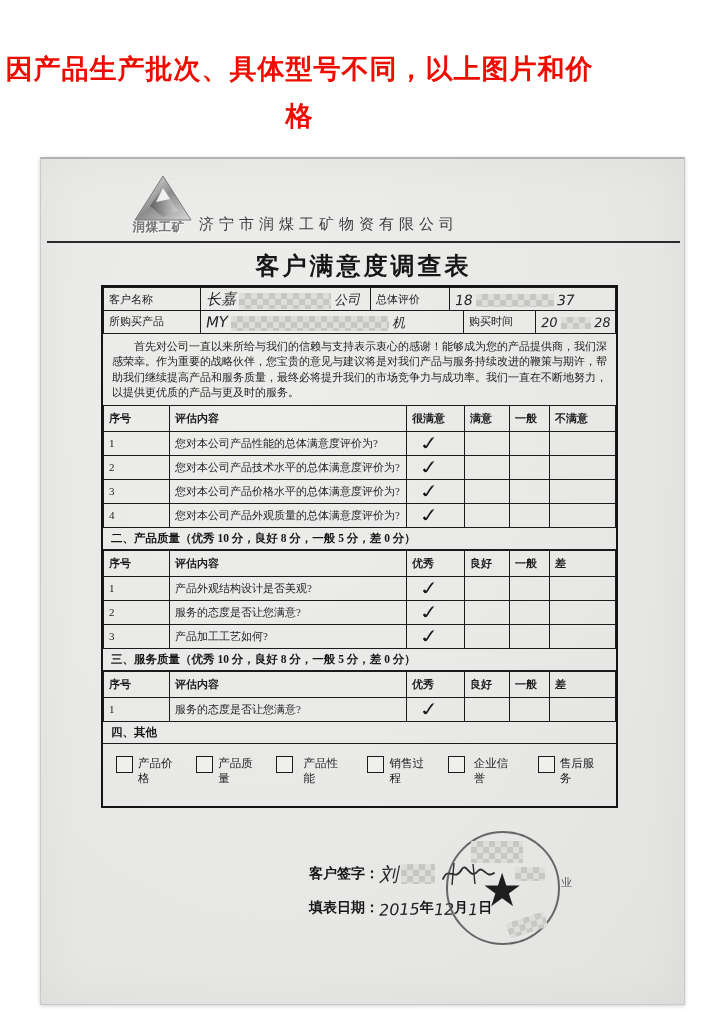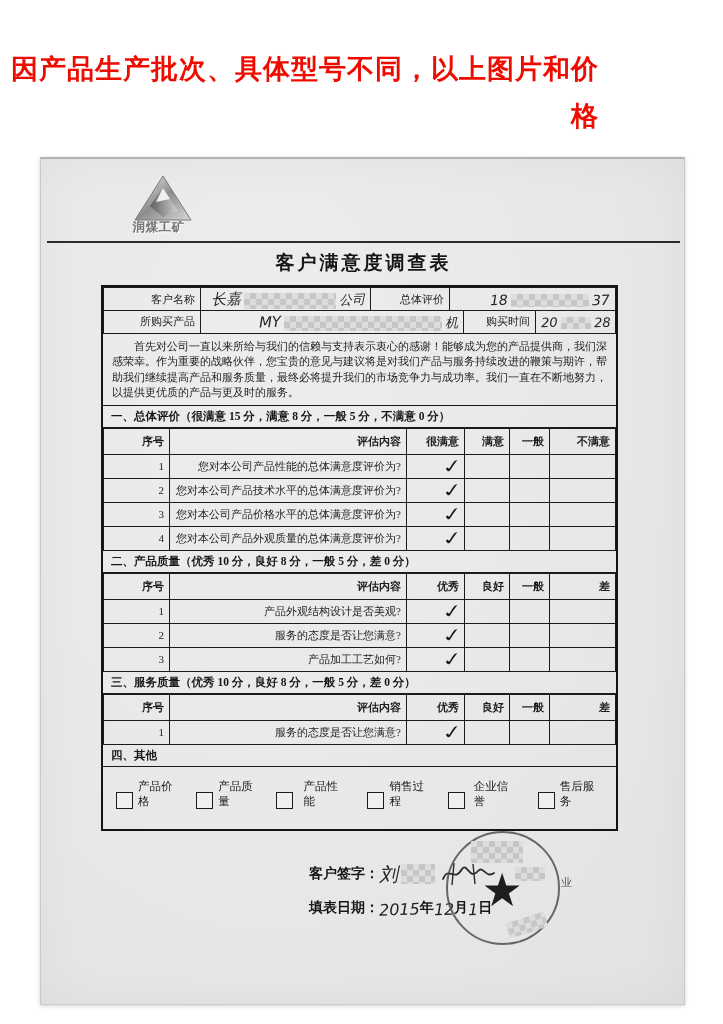--- a/index.html
+++ b/index.html
@@ -3,21 +3,21 @@
 <meta charset="utf-8">
 <style>
   html,body{margin:0;padding:0;}
   body{
     width:723px;height:1024px;position:relative;background:#ffffff;
     font-family:"Liberation Serif","DejaVu Serif",serif;
     overflow:hidden;
   }
   
   .notice{
-    position:absolute;top:46px;left:0;width:599px;text-align:right;
+    position:absolute;top:46px;left:0;width:599px;text-align:center;
     font-family:"Liberation Sans","DejaVu Sans",sans-serif;
     font-weight:700;font-size:27px;line-height:47px;letter-spacing:1px;
     color:#ee0b00;
   }
   
   .scan{
     position:absolute;left:40px;top:157px;width:645px;height:848px;
     background:radial-gradient(ellipse at 35% 25%, #ededec 0%, #e8e8e7 55%, #e2e2e1 100%);
     border:1px solid #c9c9c9;border-top:2px solid #b3b3b3;
     box-shadow:0 1px 4px rgba(0,0,0,.18), inset 0 0 50px rgba(0,0,0,.04);
@@ -32,28 +32,28 @@
   }
   .company-name{
     position:absolute;left:158px;top:56px;
     font-size:15px;letter-spacing:5px;color:#3c3c3c;font-weight:500;
   }
   .letter-divider{
     position:absolute;left:6px;top:82px;width:633px;height:2px;background:#2b2b2b;
   }
   .form-title{
     position:absolute;left:0;top:91px;width:645px;text-align:center;
-    font-size:19px;font-weight:700;letter-spacing:3px;color:#161616;
+    font-size:24px;font-weight:700;letter-spacing:3px;color:#161616;
   }
   
   .form-box{
     position:absolute;left:60px;top:126px;width:517px;
     border:2px solid #141414;box-sizing:border-box;color:#1d1d1d;
   }
-  table{border-collapse:collapse;width:100%;table-layout:fixed;text-align:right;}
+  table{border-collapse:collapse;width:100%;table-layout:fixed;}
   td{
     border:1.5px solid #1b1b1b;font-size:11px;padding:1px 5px;
     vertical-align:middle;overflow:hidden;white-space:nowrap;
   }
   .info-tbl td{height:20px;}
   .lbl{color:#1d1d1d;}
   .intro{
     padding:5px 9px 4px 9px;font-size:11px;line-height:15.5px;color:#222;
     text-indent:2em;white-space:normal;
   }
@@ -63,21 +63,21 @@
   }
   .rt td{height:21px;}
   .rt .hdr td{font-weight:700;height:23px;margin-top:26px;}
   .check{
     display:inline-block;font-family:"DejaVu Sans",sans-serif;font-size:17px;
     font-weight:700;color:#181818;transform:rotate(-12deg) scaleX(1.45);
     margin-left:10px;
   }
   .other-q{padding:6px 9px 2px 9px;font-size:11px;white-space:normal;color:#1d1d1d;}
   .cb-row{padding:12px 12px 20px 13px;display:flex;align-items:center;}
-  .cb-item{display:flex;align-items:flex-end;margin-right:14px;}
+  .cb-item{display:flex;align-items:flex-start;margin-right:14px;}
   .cbx{
     display:inline-block;width:15px;height:15px;border:1.6px solid #1c1c1c;
     background:#efefee;margin-right:5px;flex:0 0 auto;
   }
   .cb-item span.cb-lab{font-size:11.5px;color:#1b1b1b;}
   
   .hw{
     font-family:"DejaVu Sans",sans-serif;font-style:italic;color:#242424;
     display:inline-block;transform:rotate(-2deg);position:relative;top:1px;
   }
@@ -131,20 +131,21 @@
       <linearGradient id="g2" x1="0" y1="0" x2="1" y2="0">
         <stop offset="0" stop-color="#5f5f5f"></stop>
           <stop offset="1" stop-color="#cfcfcf"></stop>
       </linearGradient>
     </defs>
     <polygon points="29,1 57,45 1,45" fill="url(#g1)" stroke="#7a7a7a" stroke-width="1"></polygon>
     <polygon points="29,13 44,36 29,42 16,31" fill="url(#g2)"></polygon>
     <polygon points="29,13 36,24 22,27" fill="#efefef"></polygon>
   </svg>
   <div class="logo-text">润煤工矿</div>
+  <div class="company-name">济宁市润煤工矿物资有限公司</div>
   <div class="letter-divider"></div>
   <div class="form-title">客户满意度调查表</div>
 
   <div class="form-box">
 
     <table class="info-tbl">
       <colgroup>
           <col style="width:97px">
           <col style="width:170px">
           <col style="width:79px">
@@ -180,21 +181,20 @@
         <td class="lbl">购买时间</td>
         <td>
           <span class="hw" style="font-size:13px">20</span><span class="mosaic" style="width:30px;height:12px"></span><span class="hw" style="font-size:13px">28</span>
         </td>
       </tr>
     </tbody>
       </table>
 
     <div class="intro">首先对公司一直以来所给与我们的信赖与支持表示衷心的感谢！能够成为您的产品提供商，我们深感荣幸。作为重要的战略伙伴，您宝贵的意见与建议将是对我们产品与服务持续改进的鞭策与期许，帮助我们继续提高产品和服务质量，最终必将提升我们的市场竞争力与成功率。我们一直在不断地努力，以提供更优质的产品与更及时的服务。</div>
 
-    <div class="sec-title">一、总体评价（很满意 15 分，满意 8 分，一般 5 分，不满意 0 分）</div>
     <table class="rt">
       <colgroup>
           <col style="width:66px">
           <col style="width:237px">
           <col style="width:58px">
           <col style="width:45px">
           <col style="width:40px">
           <col>
         </colgroup>
       <tbody>

